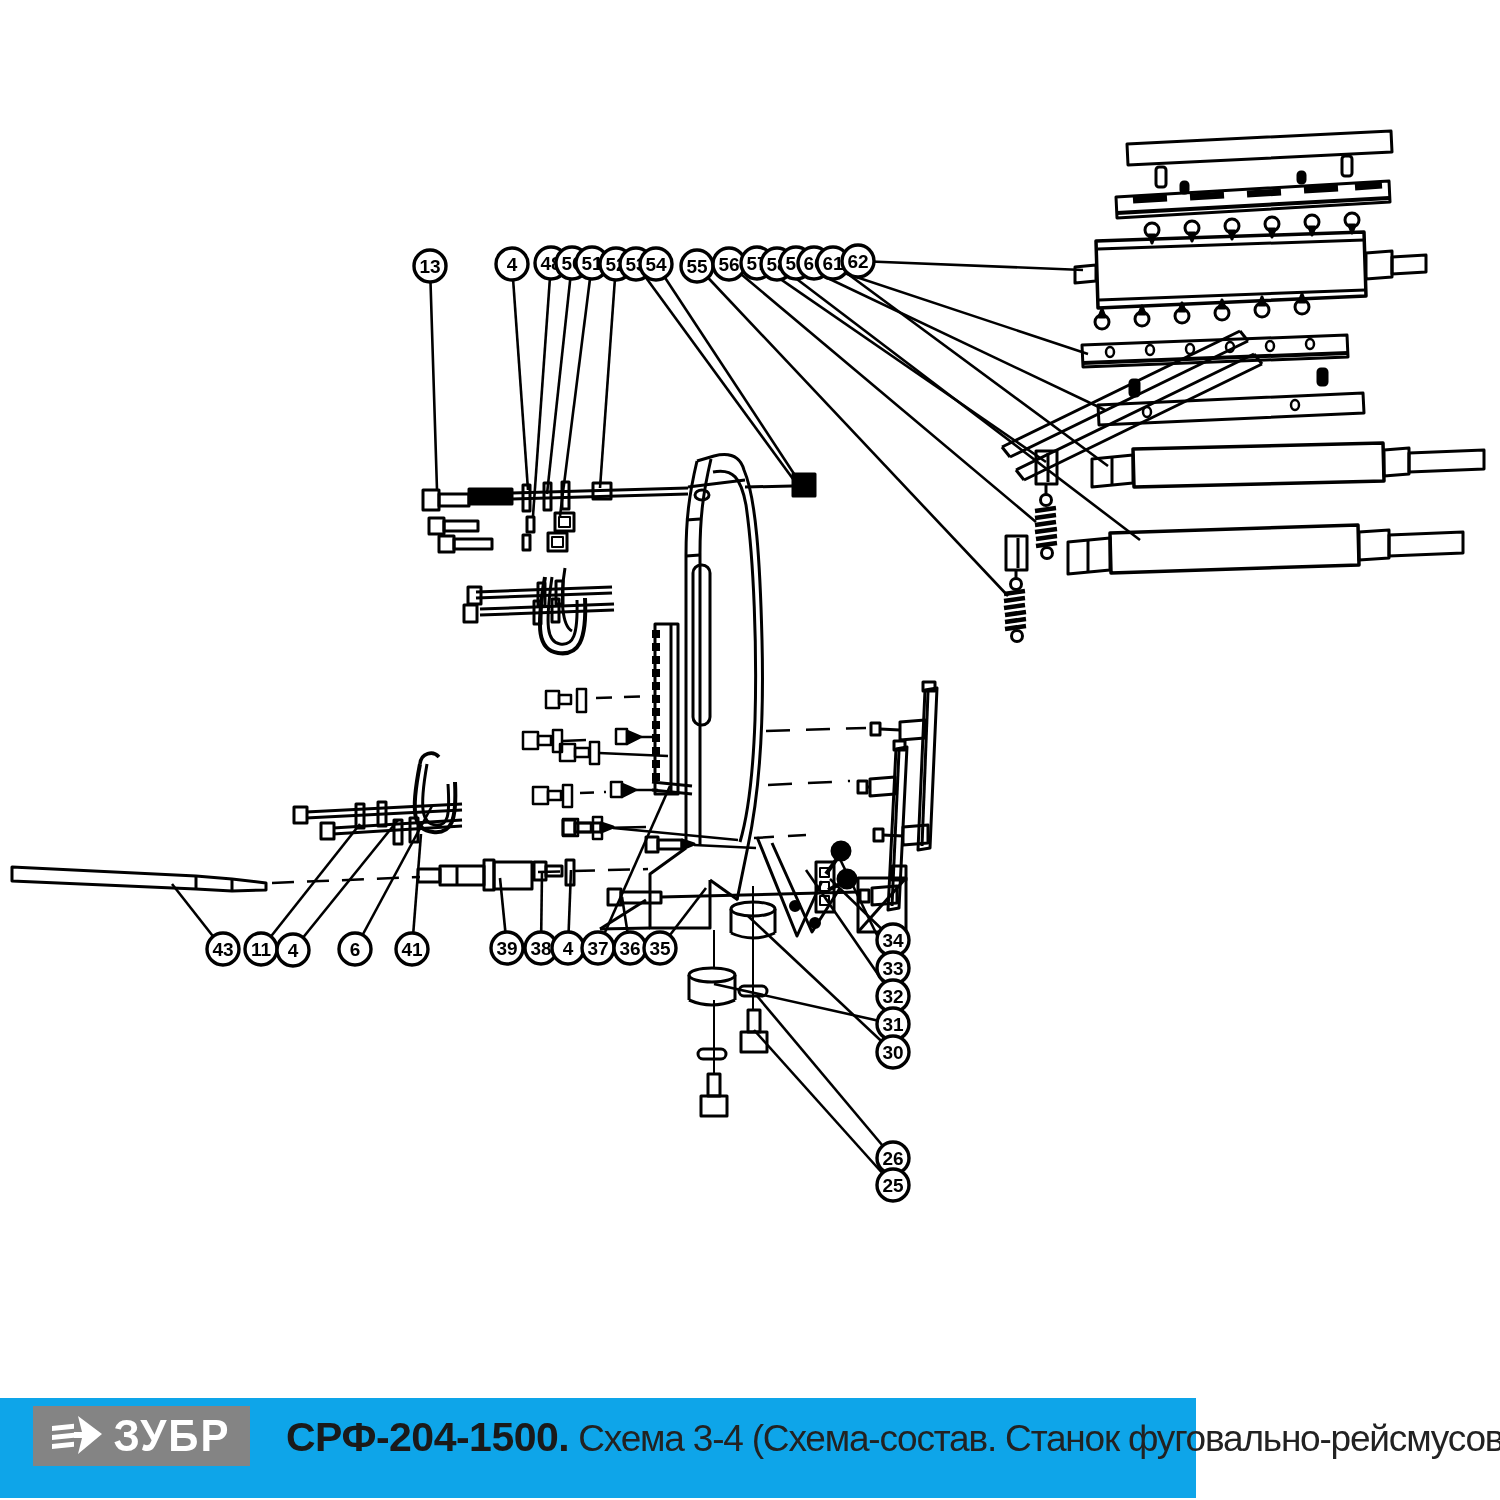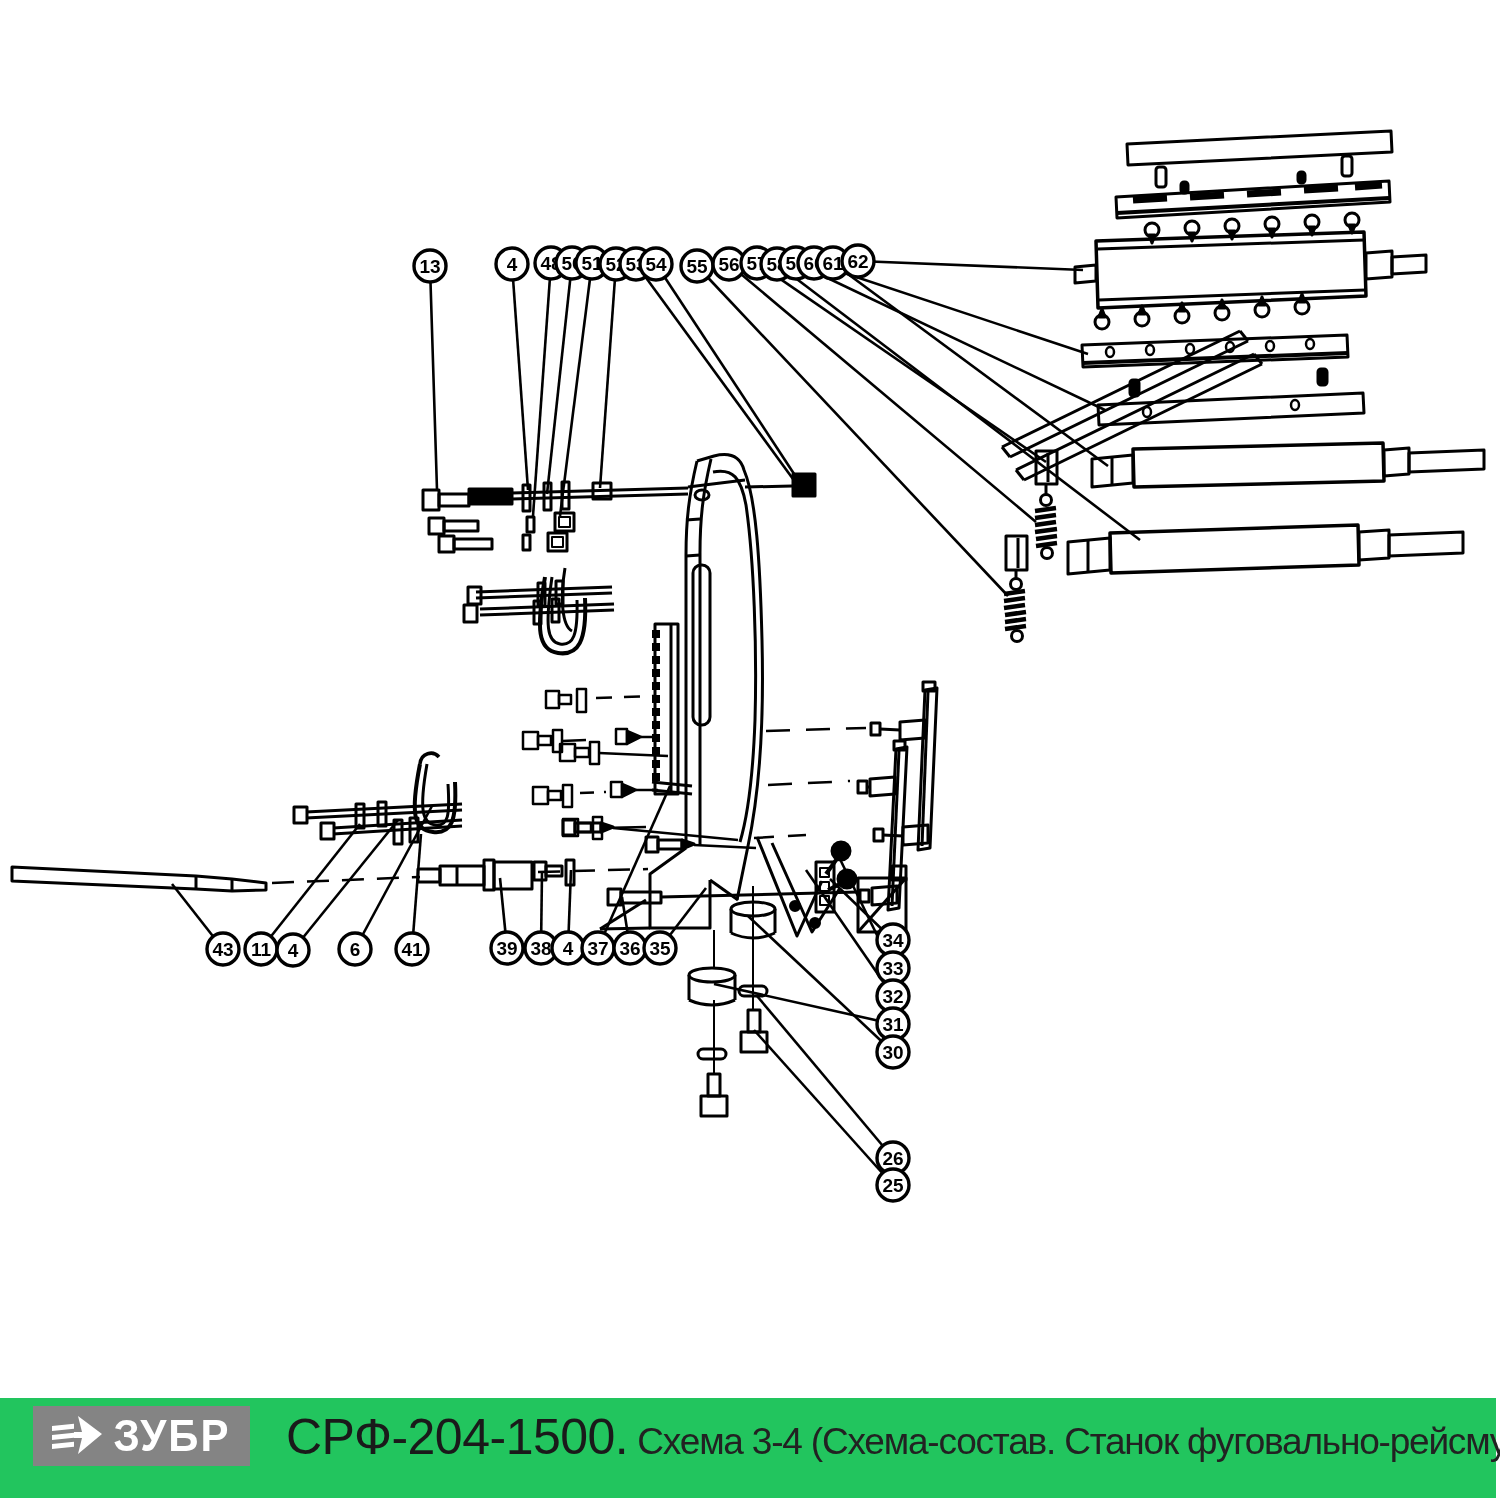--- a/index.html
+++ b/index.html
@@ -1,25 +1,25 @@
 <!DOCTYPE html>
 <html><head>
 <meta charset="utf-8">
 <style>
   html,body{margin:0;padding:0;background:#ffffff;}
   body{width:1500px;height:1500px;font-family:"Liberation Sans",sans-serif;}
   .page{position:relative;width:1500px;height:1500px;overflow:hidden;background:#fff;}
   #diagram-svg{position:absolute;left:0;top:0;}
-  .footer{position:absolute;left:0;top:1398px;width:1496px;height:100px;background:#22c55e;}
+  .footer{position:absolute;left:0;top:1398px;width:1196px;height:100px;background:#0ea5e9;}
   .logo-box{position:absolute;left:33px;top:8px;width:217px;height:60px;background:#848484;
             display:flex;align-items:center;justify-content:center;gap:9px;}
   .logo-text{color:#ffffff;font-weight:bold;font-size:42px;letter-spacing:2px;
              font-family:"Liberation Sans",sans-serif;transform:scaleY(1.05);}
   .title-line{position:absolute;left:286px;top:0;height:78px;line-height:78px;white-space:nowrap;color:#1a1a1a;}
-  .model{font-weight:normal;font-size:50px;letter-spacing:-0.5px;}
+  .model{font-weight:bold;font-size:41px;letter-spacing:-0.5px;}
   .subtitle{font-size:37px;letter-spacing:-1.2px;color:#222;}
 </style>
 </head>
 <body>
 
 <div class="page">
 
 <svg id="diagram-svg" width="1500" height="1390" viewBox="0 0 1500 1390">
 
   <g id="artwork" stroke="#000" fill="none" stroke-width="3" stroke-linejoin="round">

